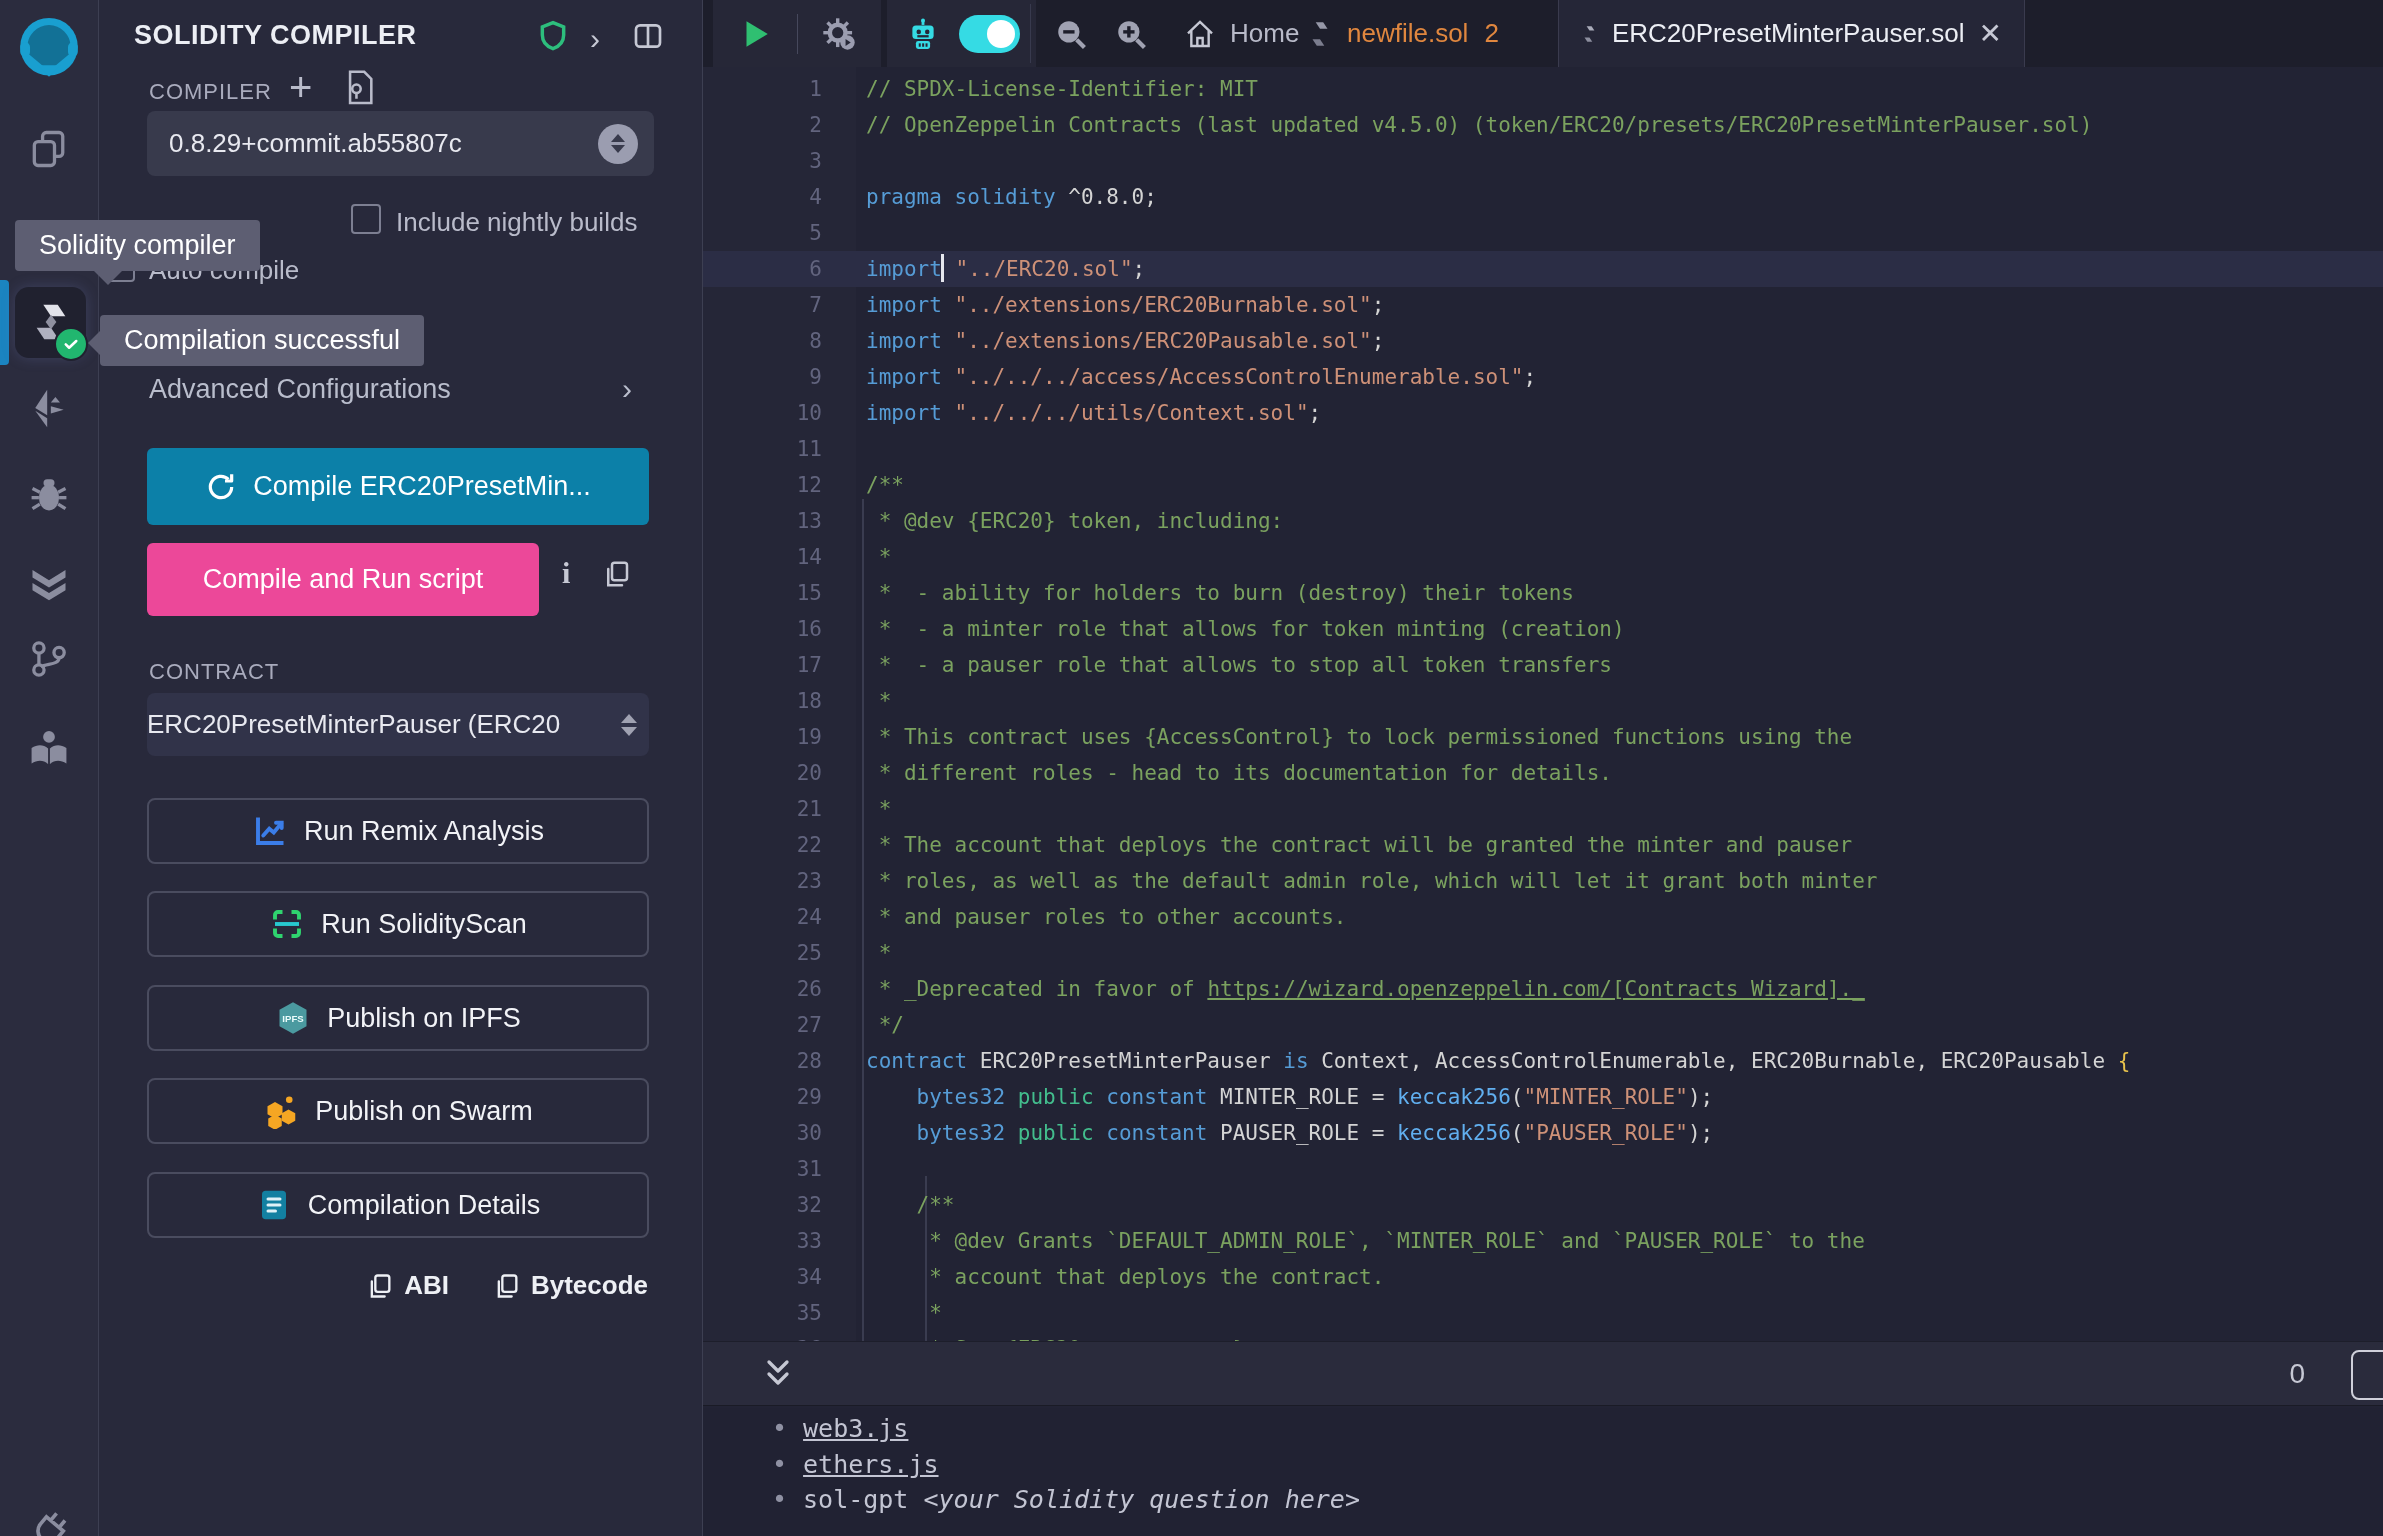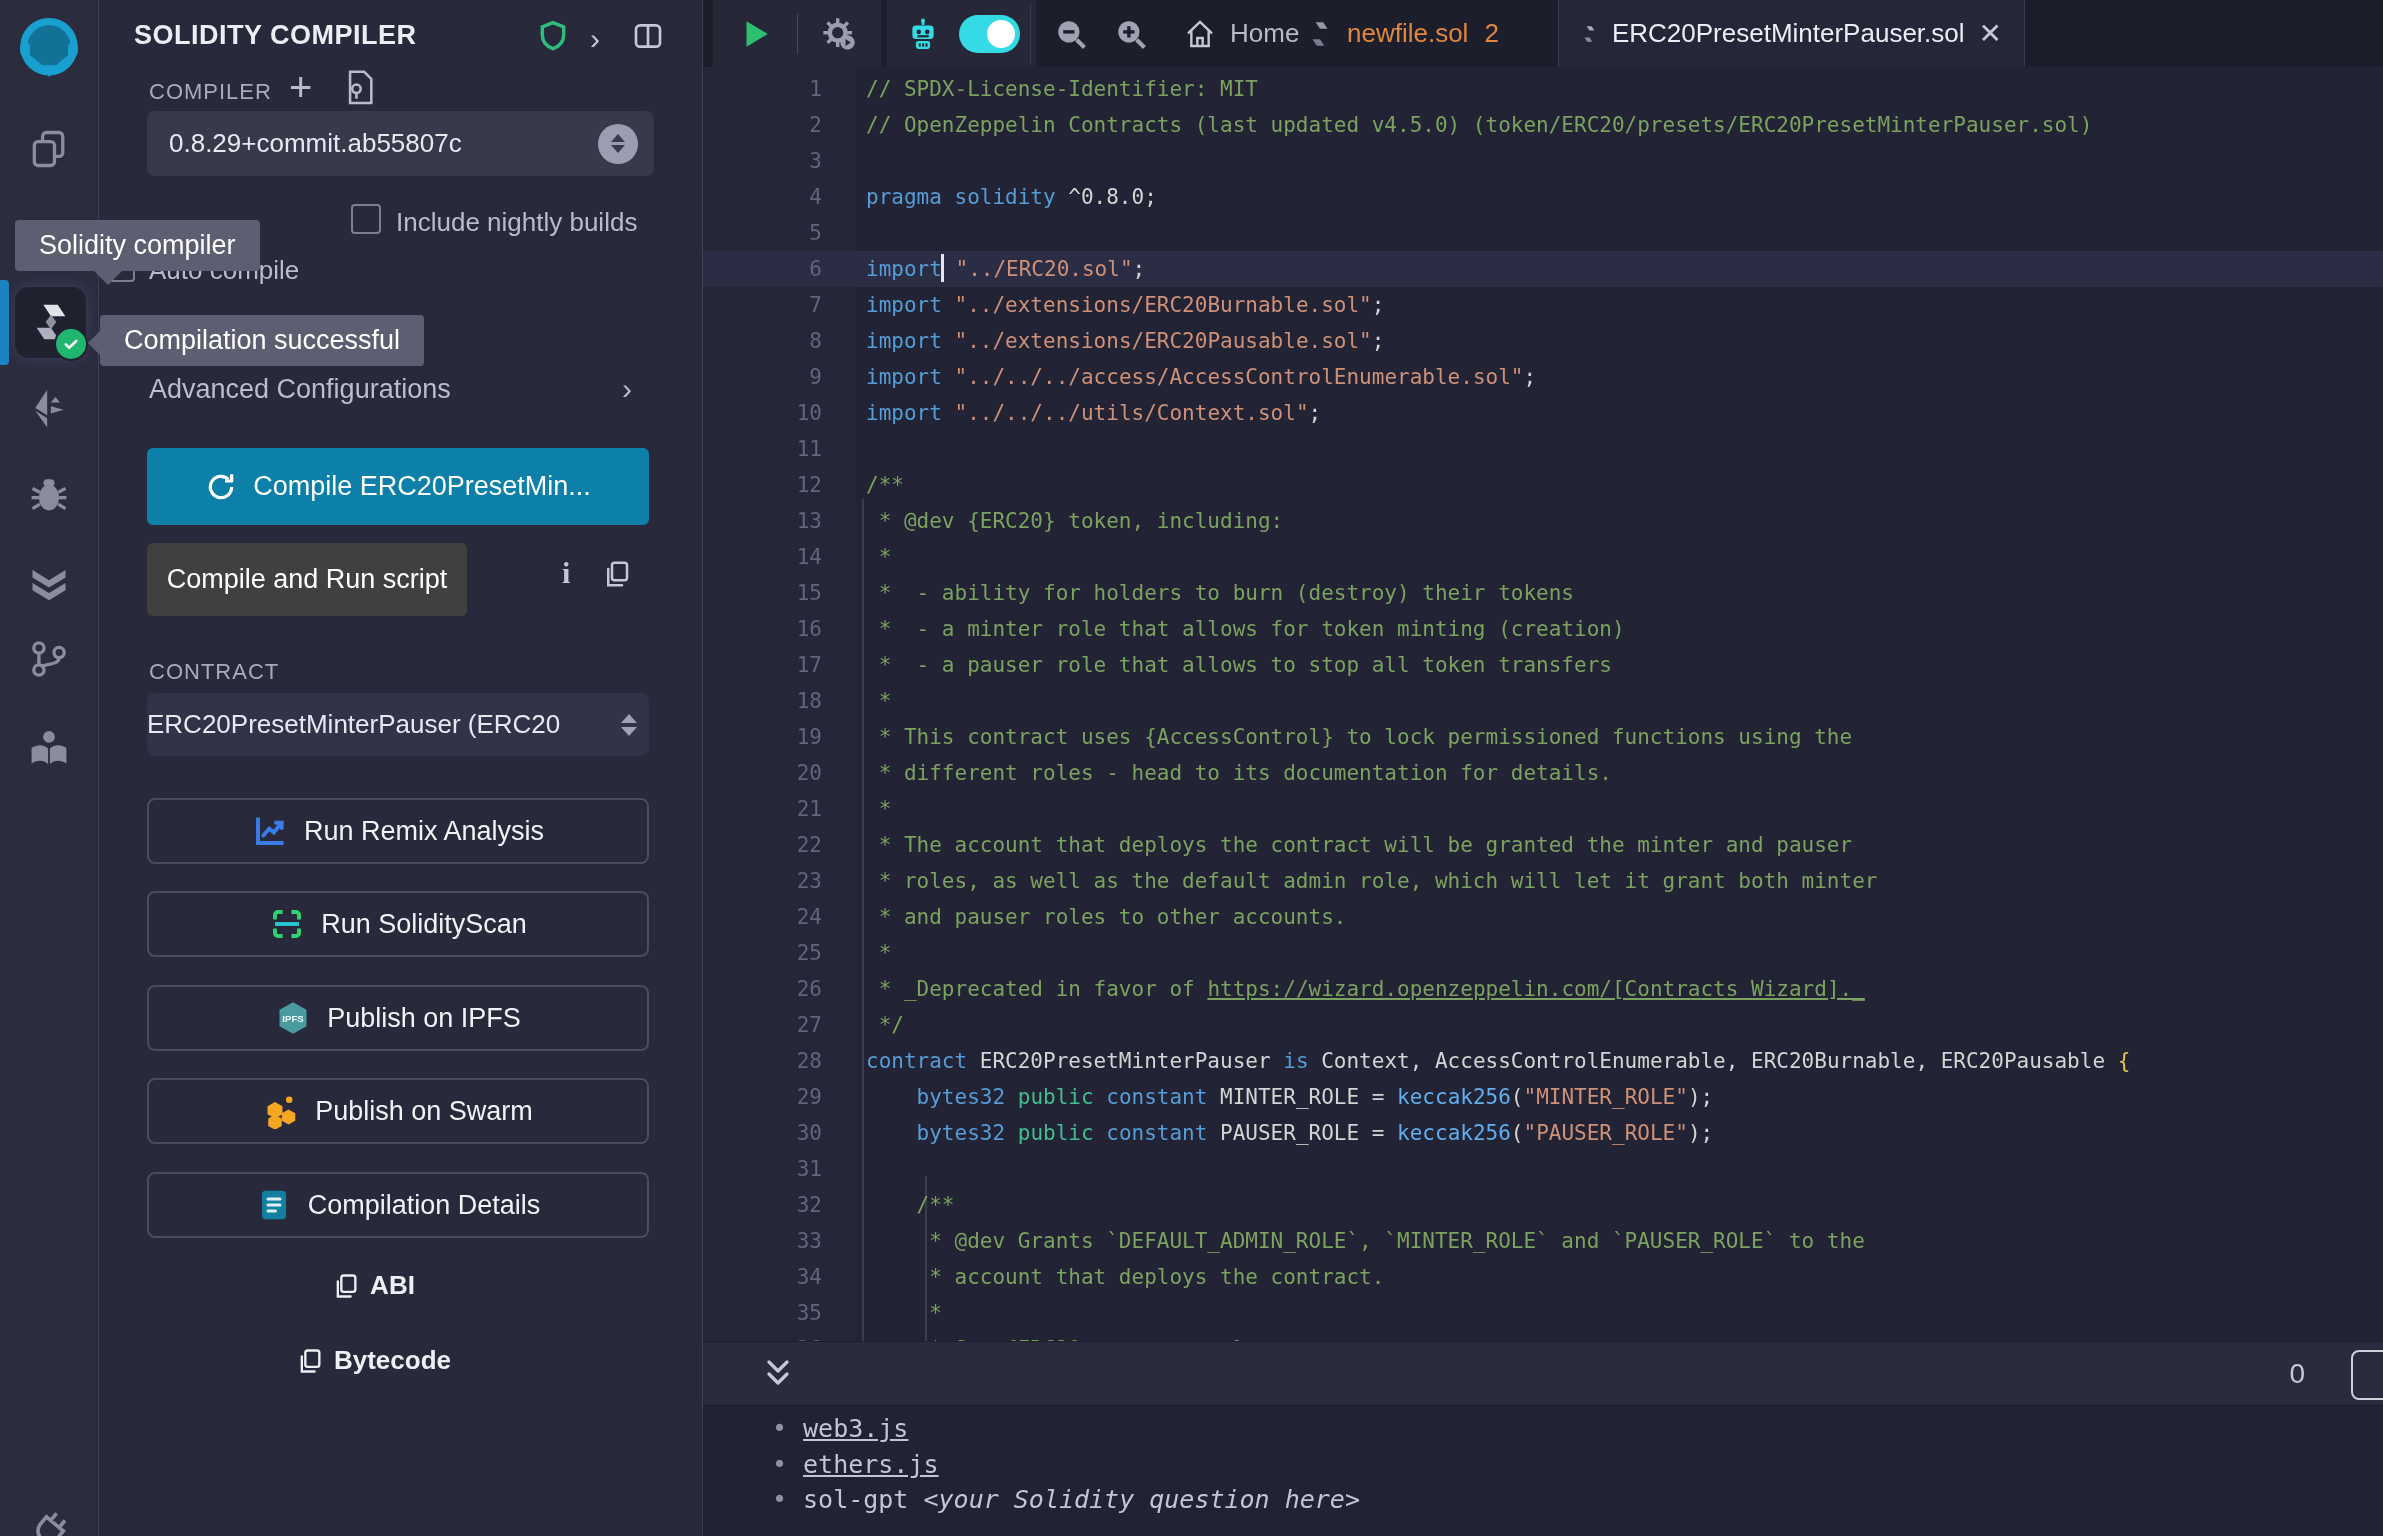--- a/index.html
+++ b/index.html
@@ -48,40 +48,40 @@
   .checkbox { position:absolute; width:30px; height:30px; border:2px solid #7d7f92;
     border-radius:4px; background:transparent; }
   .chk-label { position:absolute; font-size:26px; color:#b9bbca; }
 
   #advanced-label { position:absolute; left:50px; top:374px; font-size:27px; color:#b9bdcc; }
   #advanced-chevron { position:absolute; left:523px; top:372px; font-size:30px; color:#b9bdcc; }
 
   .btn { position:absolute; left:48px; width:502px; border-radius:6px; color:#fff;
     font-size:27px; display:flex; align-items:center; justify-content:center; cursor:pointer; }
   #compile-btn { top:448px; height:77px; background:#0c80a8; gap:16px; }
-  #compile-run-btn { top:543px; width:320px; height:73px; background:#404040;text-align:center; }
+  #compile-run-btn { top:543px; width:392px; height:73px; background:#ec4899;text-align:center; }
   #info-i { position:absolute; left:463px; top:556px; font-size:30px; color:#c6c8d4;
     font-weight:600; font-family:"Liberation Serif", serif; }
   #copy-run { position:absolute; left:503px; top:559px; width:30px; height:30px; }
 
   #contract-label { position:absolute; left:50px; top:659px; }
   #contract-select { position:absolute; left:48px; top:693px; width:502px; height:63px;
     background:#313349; overflow:hidden; white-space:nowrap; }
   .mini-steppers { position:absolute; right:12px; top:50%; transform:translateY(-50%);
     display:flex; flex-direction:column; gap:4px; }
   .mini-steppers .u { width:0; height:0; border-left:8px solid transparent; border-right:8px solid transparent; border-bottom:9px solid #a0a2b2; }
   .mini-steppers .d { width:0; height:0; border-left:8px solid transparent; border-right:8px solid transparent; border-top:9px solid #a0a2b2; }
 
   .btn-outline { position:absolute; left:48px; width:502px; height:66px;
     border:2px solid #4a4c5f; border-radius:8px; background:transparent; color:#f2f3f7;
     font-size:27px; display:flex; align-items:center; justify-content:center; gap:16px; cursor:pointer; }
   .btn-outline svg { width:36px; height:36px; flex:0 0 auto; }
 
   #abi-row { position:absolute; left:0; top:1270px; width:549px; display:flex;
-    justify-content:flex-end; gap:44px; align-items:center;flex-direction:column; }
+    justify-content:flex-end; gap:44px; align-items:center; }
   .abi-item { display:flex; align-items:center; gap:10px; color:#eef0f5; font-size:26px; font-weight:700; }
   .abi-item svg { width:28px; height:28px; }
 
   
   .tooltip { position:absolute; background:#5d5e72; color:#fff; font-size:27px; font-weight:500;
     padding:10px 24px; border-radius:4px; z-index:20; white-space:nowrap; }
   #tt1 { left:15px; top:220px; }
   #tt1:after { content:""; position:absolute; left:79px; top:100%; border:14px solid transparent;
     border-top-color:#5d5e72; }
   #tt2 { left:100px; top:315px; }

